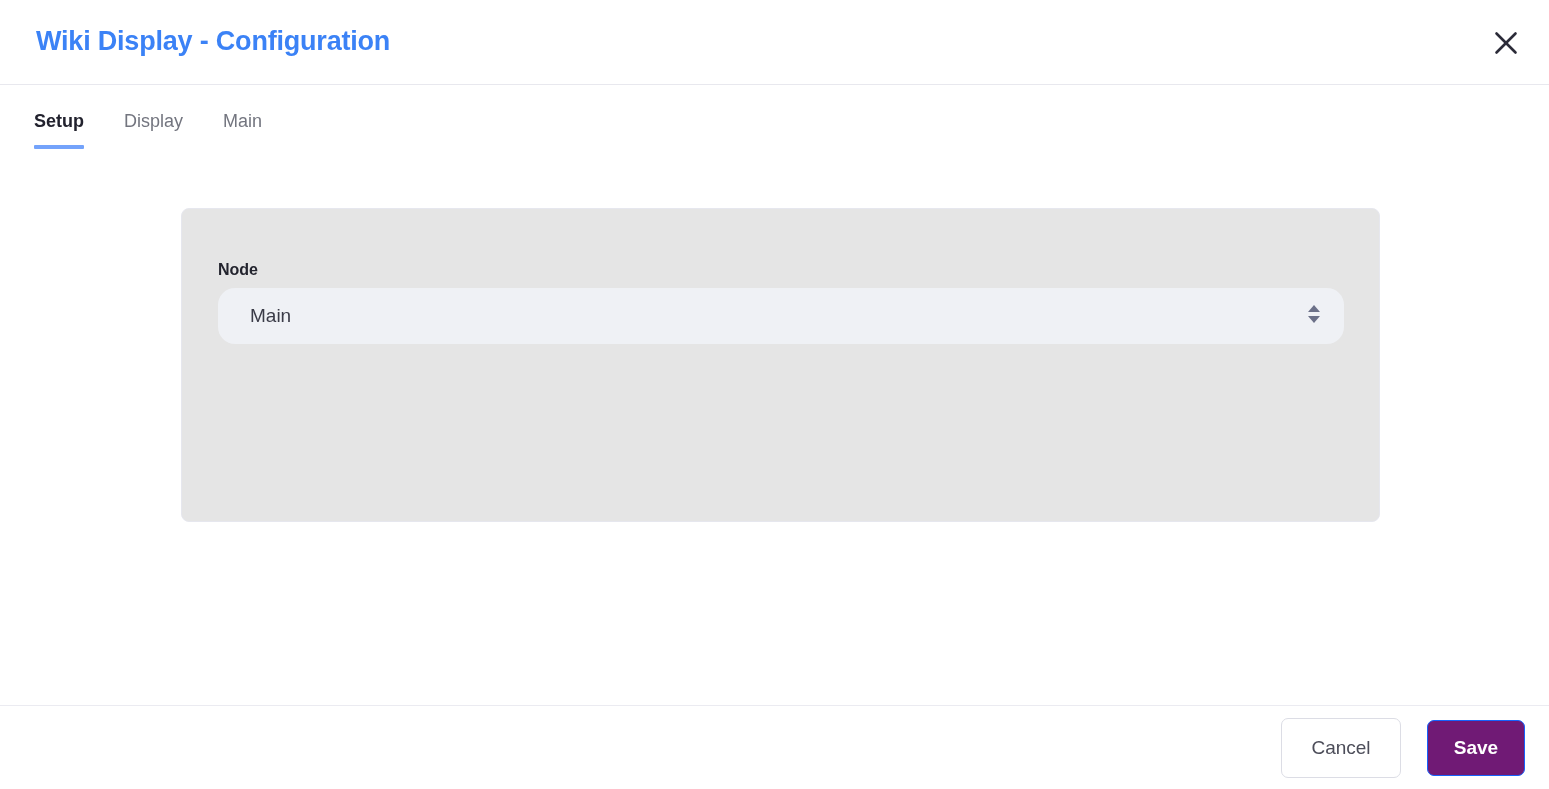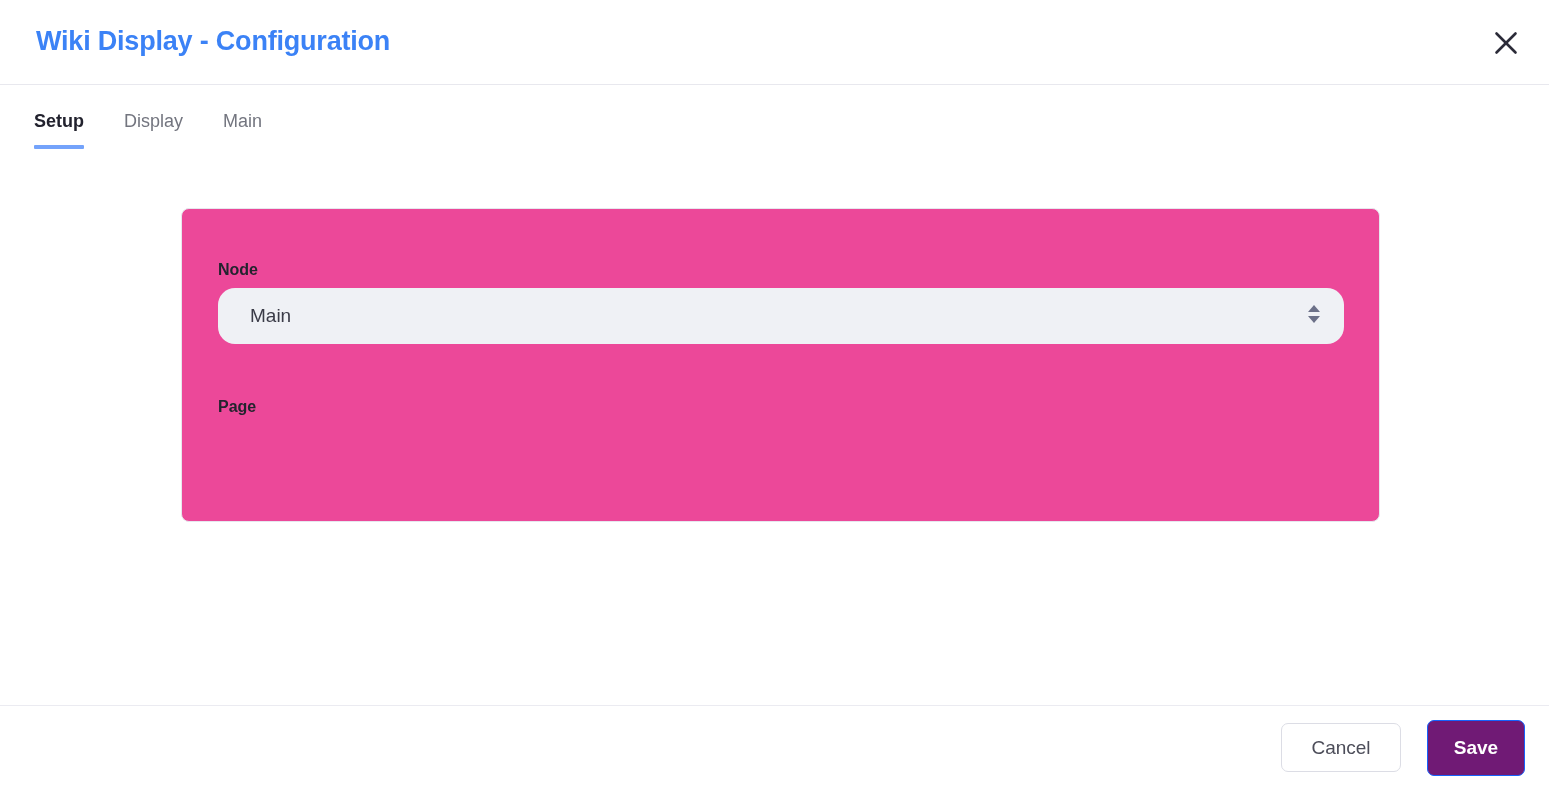--- a/index.html
+++ b/index.html
@@ -92,21 +92,21 @@
     position: relative;
     height: 543px;
   }
   .config-card {
     position: absolute;
     left: 181px;
     top: 46px;
     width: 1199px;
     height: 314px;
     box-sizing: border-box;
-    background: #ec4899;
+    background: #e5e5e5;
     border: 1px solid #e6e7ee;
     border-radius: 8px;
   }
   .field-group {
     position: absolute;
     left: 36px;
     width: 1126px;
   }
   .field-group.node { top: 52px; }
   .field-group.page { top: 189px; }
@@ -164,21 +164,21 @@
     font-size: 19px;
     border-radius: 7px;
     cursor: pointer;
     box-sizing: border-box;
     display: inline-flex;
     align-items: center;
     justify-content: center;
   }
   .btn-cancel {
     width: 120px;
-    height: 49px;
+    height: 60px;
     background: #ffffff;
     color: #4c4d59;
     border: 1px solid #dcdde5;
   }
   .btn-save {
     width: 98px;
     height: 56px;
     background: #701a75;
     color: #ffffff;
     border: 1px solid #1663fd;
@@ -226,21 +226,20 @@
         <span class="stepper-icon">
           <svg width="16" height="24" viewBox="0 0 16 24" aria-hidden="true">
             <polygon points="8,3 14,10 2,10" fill="#6b7088"></polygon>
             <polygon points="8,21 14,14 2,14" fill="#6b7088"></polygon>
           </svg>
         </span>
       </div>
     </div>
 
     <div class="field-group page">
-      <label class="field-label">Page</label>
 
     </div>
 
   </div>
 </div>
 
 <div class="dialog-footer">
   <button class="btn btn-cancel">Cancel</button>
   <button class="btn btn-save">Save</button>
 </div>

